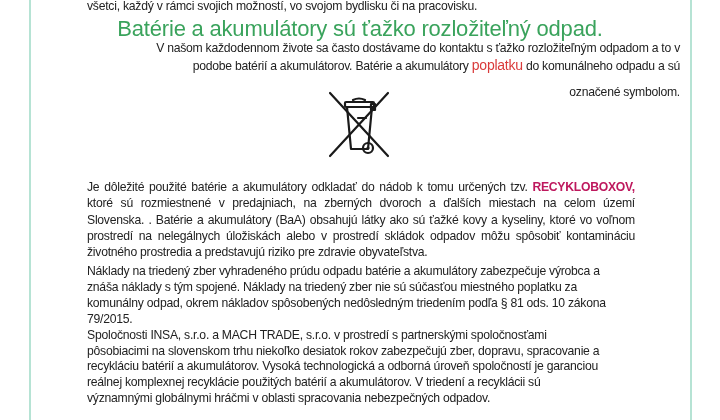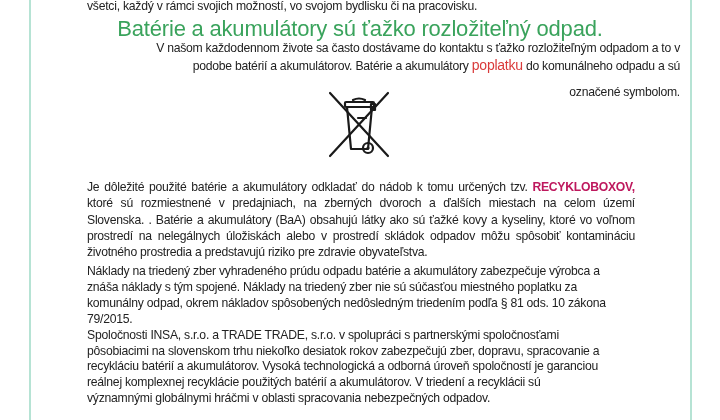--- a/index.html
+++ b/index.html
@@ -133,19 +133,19 @@
     <span class="jl">Slovenska. . Batérie a akumulátory (BaA) obsahujú látky ako sú ťažké kovy a kyseliny, ktoré vo voľnom</span>
     <span class="jl">prostredí na nelegálnych úložiskách alebo v prostredí skládok odpadov môžu spôsobiť kontamináciu</span>
     <span class="jl last">životného prostredia a predstavujú riziko pre zdravie obyvateľstva.</span>
   </div>
 
   <div class="plain" style="top:264px;">
     <span class="pl">Náklady na triedený zber vyhradeného prúdu odpadu batérie a akumulátory zabezpečuje výrobca a</span>
     <span class="pl">znáša náklady s tým spojené. Náklady na triedený zber nie sú súčasťou miestného poplatku za</span>
     <span class="pl">komunálny odpad, okrem nákladov spôsobených nedôsledným triedením podľa § 81 ods. 10 zákona</span>
     <span class="pl">79/2015.</span>
-    <span class="pl">Spoločnosti INSA, s.r.o. a TRADE TRADE, s.r.o.  v spolupráci s partnerskými  spoločnosťami</span>
+    <span class="pl">Spoločnosti INSA, s.r.o. a MACH TRADE, s.r.o.  v prostredí s partnerskými  spoločnosťami</span>
     <span class="pl">pôsobiacimi  na slovenskom trhu niekoľko desiatok rokov zabezpečujú zber, dopravu, spracovanie a</span>
     <span class="pl">recykláciu batérií a akumulátorov. Vysoká technologická a odborná úroveň spoločností je garanciou</span>
     <span class="pl">reálnej komplexnej recyklácie použitých batérií a akumulátorov. V triedení a recyklácii sú</span>
     <span class="pl">významnými globálnymi hráčmi v oblasti spracovania nebezpečných odpadov.</span>
   </div>
 </div>
 
 </body></html>

